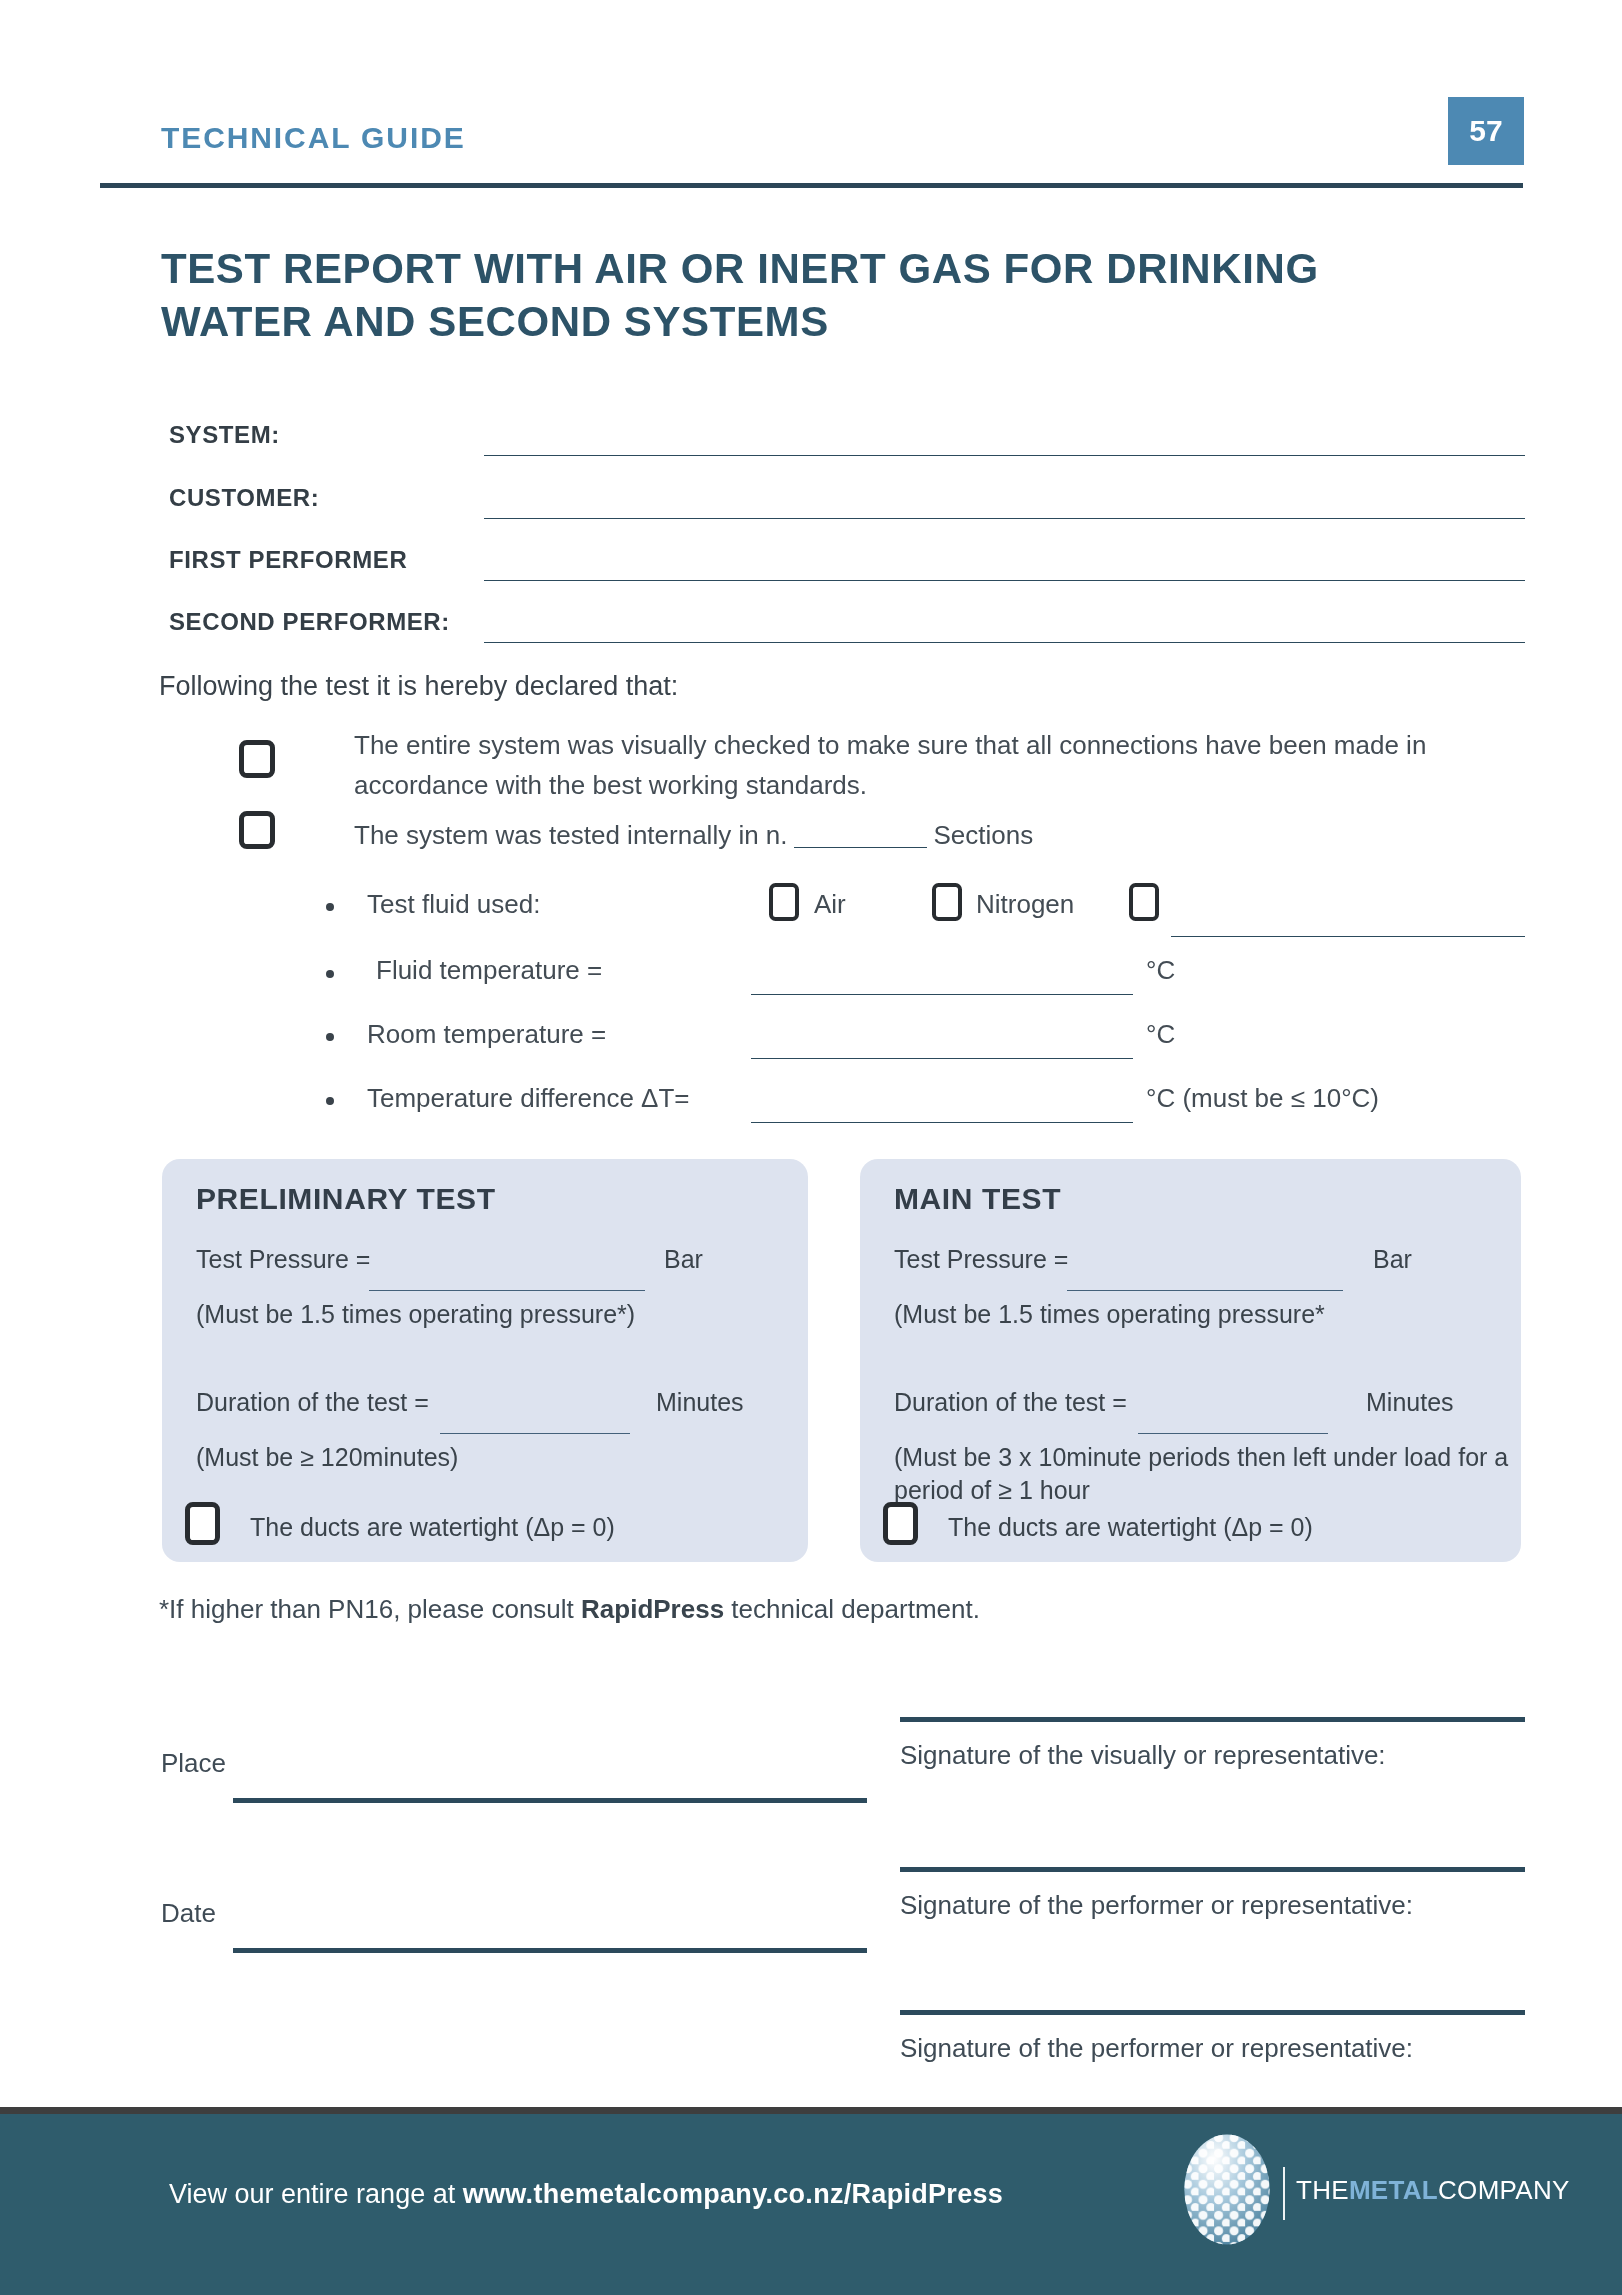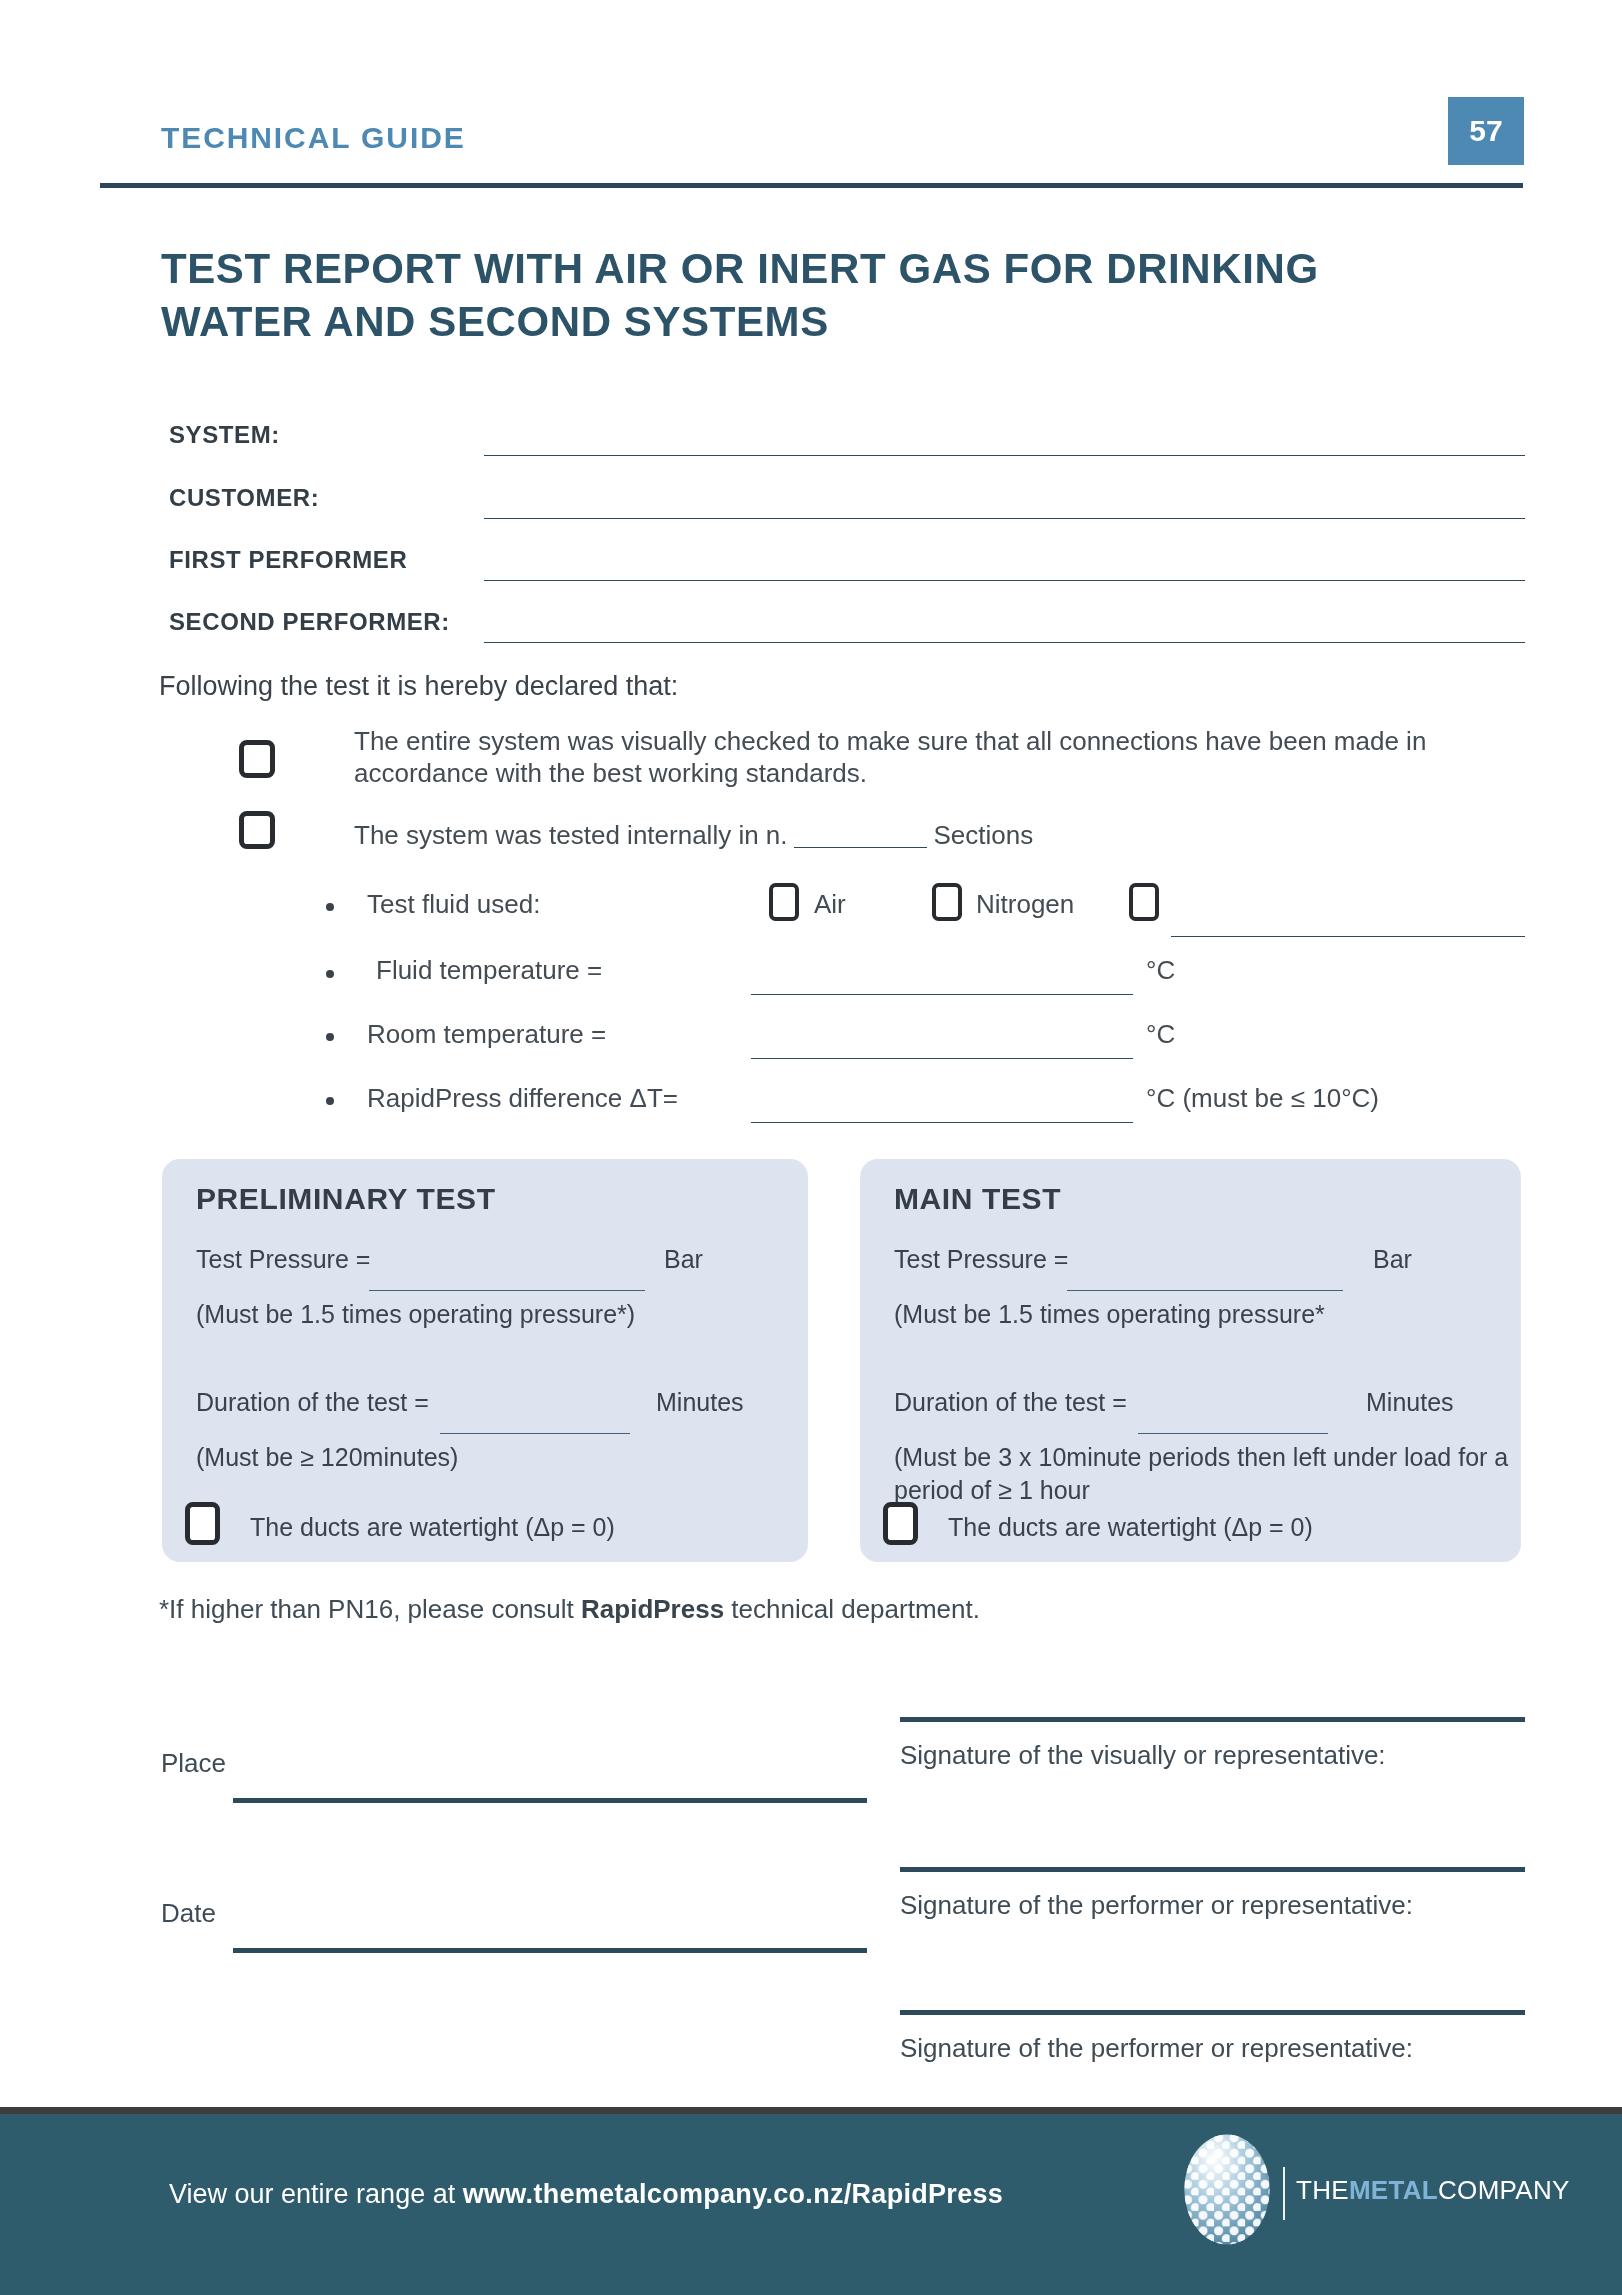--- a/index.html
+++ b/index.html
@@ -52,21 +52,21 @@
     font-size:27px; color:#3a434b;
   }
   .cb {
     background:#ffffff; border:5.2px solid #282c30; border-radius:7.8px;
     position:absolute;
   }
   .decl-cb1 { left:239px; top:740px; width:36px; height:38px; }
   .decl-cb2 { left:239px; top:811px; width:36px; height:38px; }
   .decl-text1 {
     position:absolute; left:354px; top:725px; width:1144px;
-    font-size:26px; line-height:32px; color:#434c54;
+    font-size:26px; line-height:40px; color:#434c54;
   }
   .decl-text2 {
     position:absolute; left:354px; top:820px;
     font-size:26px; color:#434c54;
   }
   .inline-line {
     display:inline-block; width:133px; height:19.5px;
     border-bottom:1.9px solid #2c4a5c; margin:0 6.5px;
     vertical-align:-3.9px;
   }
@@ -166,21 +166,21 @@
   <span class="b-label" style="left:376px; top:955px">Fluid temperature =</span>
   <span class="thin-line" style="left:751px; width:382px; top:994px"></span>
   <span class="unit" style="top:955px">°C</span>
 
   <span class="bullet-dot" style="top:1033px"></span>
   <span class="b-label" style="left:367px; top:1019px">Room temperature =</span>
   <span class="thin-line" style="left:751px; width:382px; top:1058px"></span>
   <span class="unit" style="top:1019px">°C</span>
 
   <span class="bullet-dot" style="top:1097px"></span>
-  <span class="b-label" style="left:367px; top:1083px">RapidPress difference ΔT=</span>
+  <span class="b-label" style="left:367px; top:1083px">Temperature difference ΔT=</span>
   <span class="thin-line" style="left:751px; width:382px; top:1122px"></span>
   <span class="unit" style="top:1083px">°C (must be ≤ 10°C)</span>
 
   <div class="test-box box-prelim">
     <div class="box-title">PRELIMINARY TEST</div>
     <span class="box-row-label" style="top:86px">Test Pressure =</span>
     <span class="box-line" style="left:207px; width:276px; top:131px"></span>
     <span class="box-unit" style="left:502px; top:86px">Bar</span>
     <div class="box-note" style="top:139px">(Must be 1.5 times operating pressure*)</div>
     <span class="box-row-label" style="top:229px">Duration of the test =</span>

